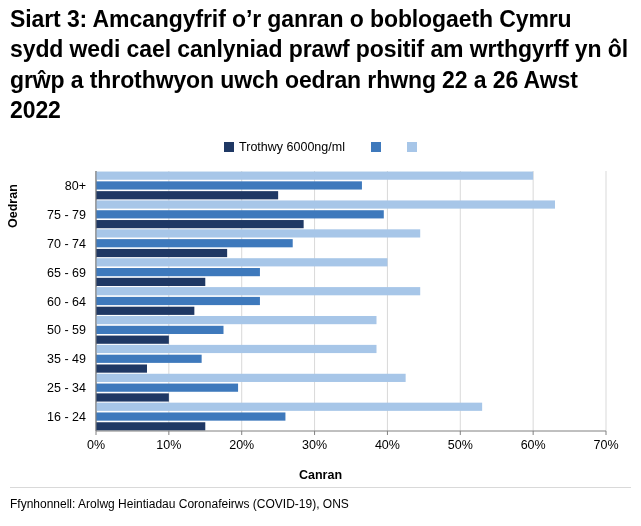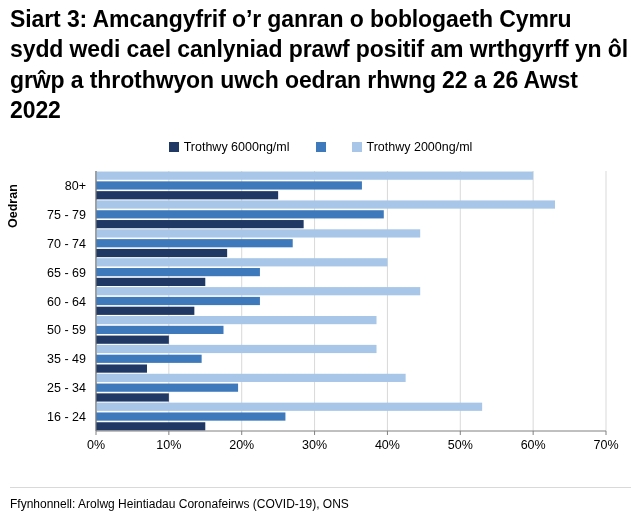--- a/index.html
+++ b/index.html
@@ -113,21 +113,20 @@
   <div class="legend">
     <div class="legend-item">
       <span class="legend-swatch" style="background:#1F3864"></span>
       <span>Trothwy 6000ng/ml</span>
     </div>
     <div class="legend-item">
       <span class="legend-swatch" style="background:#3E79BC"></span>
     </div>
     <div class="legend-item">
       <span class="legend-swatch" style="background:#A7C6E8"></span>
-      <span>Trothwy 2000ng/ml</span>
     </div>
   </div>
 
   <div class="axis-y-label">Oedran</div>
 
   <div class="plot-wrap">
     <svg id="chart-svg" width="641" height="300">
         <line x1="96" y1="8" x2="96" y2="268" stroke="#808080" stroke-width="1"></line>
         <line x1="168.85714285714283" y1="8" x2="168.85714285714283" y2="268" stroke="#d9d9d9" stroke-width="1"></line>
         <line x1="241.7142857142857" y1="8" x2="241.7142857142857" y2="268" stroke="#d9d9d9" stroke-width="1"></line>
@@ -186,17 +185,18 @@
         <line x1="387.4285714285714" y1="268" x2="387.4285714285714" y2="272" stroke="#808080" stroke-width="1"></line>
         <text x="460.2857142857143" y="286" text-anchor="middle" class="tick-label">50%</text>
         <line x1="460.2857142857143" y1="268" x2="460.2857142857143" y2="272" stroke="#808080" stroke-width="1"></line>
         <text x="533.1428571428571" y="286" text-anchor="middle" class="tick-label">60%</text>
         <line x1="533.1428571428571" y1="268" x2="533.1428571428571" y2="272" stroke="#808080" stroke-width="1"></line>
         <text x="606" y="286" text-anchor="middle" class="tick-label">70%</text>
         <line x1="606" y1="268" x2="606" y2="272" stroke="#808080" stroke-width="1"></line>
       </svg>
   </div>
 
+  <div class="axis-x-label">Canran</div>
 
   <div class="hr-top"></div>
   <div class="source-note">Ffynhonnell: Arolwg Heintiadau Coronafeirws (COVID-19), ONS</div>
 
 </div>
 
 </body></html>

